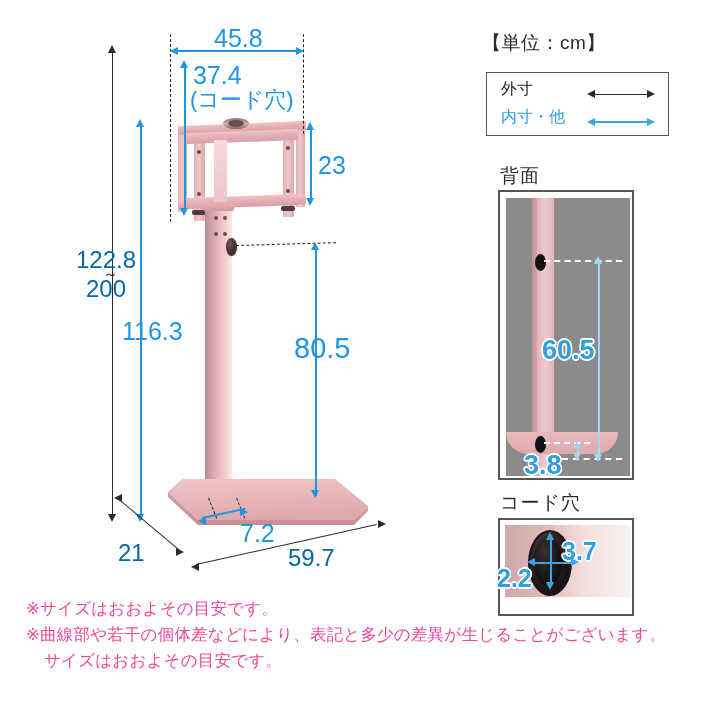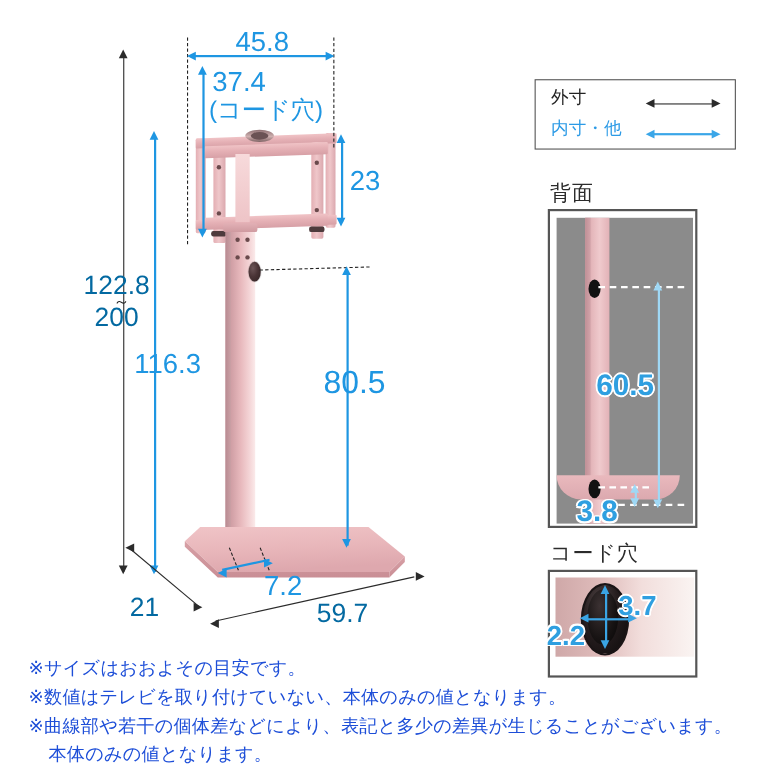--- a/index.html
+++ b/index.html
@@ -119,21 +119,21 @@
   }
   .ch-txt{
     position:absolute;color:#2f9fe0;font-size:25px;font-weight:700;
     text-shadow:-1.6px 0 #fff,1.6px 0 #fff,0 -1.6px #fff,0 1.6px #fff,
                 -1.2px -1.2px #fff,1.2px -1.2px #fff,-1.2px 1.2px #fff,1.2px 1.2px #fff;
   }
   .chline{position:absolute;border-left:2.4px solid #3aa4e4;width:0;}
   .chlineh{position:absolute;border-top:2.4px solid #3aa4e4;height:0;}
 
   
-  .notes{position:absolute;color:#1d4ed8;font-size:16.5px;line-height:26px;letter-spacing:0.2px;}
+  .notes{position:absolute;color:#ec4899;font-size:16.5px;line-height:26px;letter-spacing:0.2px;}
   .notes div{white-space:nowrap;}
   .notes .indent{padding-left:18px;}
 
   .tilde{position:absolute;color:#1d1d1d;font-size:15px;}
 </style>
 </head>
 <body>
 
 <div id="stage">
 
@@ -245,20 +245,21 @@
     <div class="ar ar-lf k" style="left:114px;top:494px;"></div>
     <div class="ar ar-rt k" style="left:176px;top:548px;"></div>
     <div class="dim black" style="left:118px;top:540px;font-size:24px;">21</div>
 
     <div class="hline blk" style="left:196px;top:564px;width:185px;transform:rotate(-12.5deg);transform-origin:left center;"></div>
     <div class="ar ar-lf k" style="left:191px;top:563px;"></div>
     <div class="ar ar-rt k" style="left:378px;top:520px;"></div>
     <div class="dim black" style="left:288px;top:545px;font-size:24px;">59.7</div>
   </div>
 
+  <div class="unit" style="left:482px;top:30px;">【単位：cm】</div>
 
   <div class="legend" style="left:486px;top:72px;width:183px;height:64px;">
     <div class="legend-row" style="left:14px;top:6px;">
       <span class="legend-lab k">外寸</span>
     </div>
 
     <div class="abs" style="left:100px;top:16px;width:68px;height:10px;">
       <div class="hline blk" style="left:5px;top:4.5px;width:58px;"></div>
       <div class="ar ar-lf k" style="left:0px;top:0.8px;"></div>
       <div class="ar ar-rt k" style="left:60px;top:0.8px;"></div>
@@ -313,18 +314,17 @@
     <div class="ch-txt" style="left:62px;top:17px;">3.7</div>
 
     <div class="chlineh" style="left:32px;top:42px;width:42px;"></div>
     <div class="ar ar-lf" style="left:27px;top:38px;border-right-color:#3aa4e4;"></div>
     <div class="ar ar-rt" style="left:71px;top:38px;border-left-color:#3aa4e4;"></div>
     <div class="ch-txt" style="left:-3px;top:44px;">2.2</div>
   </div>
 
   <div class="notes" style="left:26px;top:595px;width:660px;">
     <div>※サイズはおおよその目安です。</div>
-    <div>※数値はテレビを取り付けていない、本体のみの値となります。</div>
     <div>※曲線部や若干の個体差などにより、表記と多少の差異が生じることがございます。</div>
-    <div class="indent">本体のみの値となります。</div>
+    <div class="indent">サイズはおおよその目安です。</div>
   </div>
 
 </div>
 
 </body></html>

